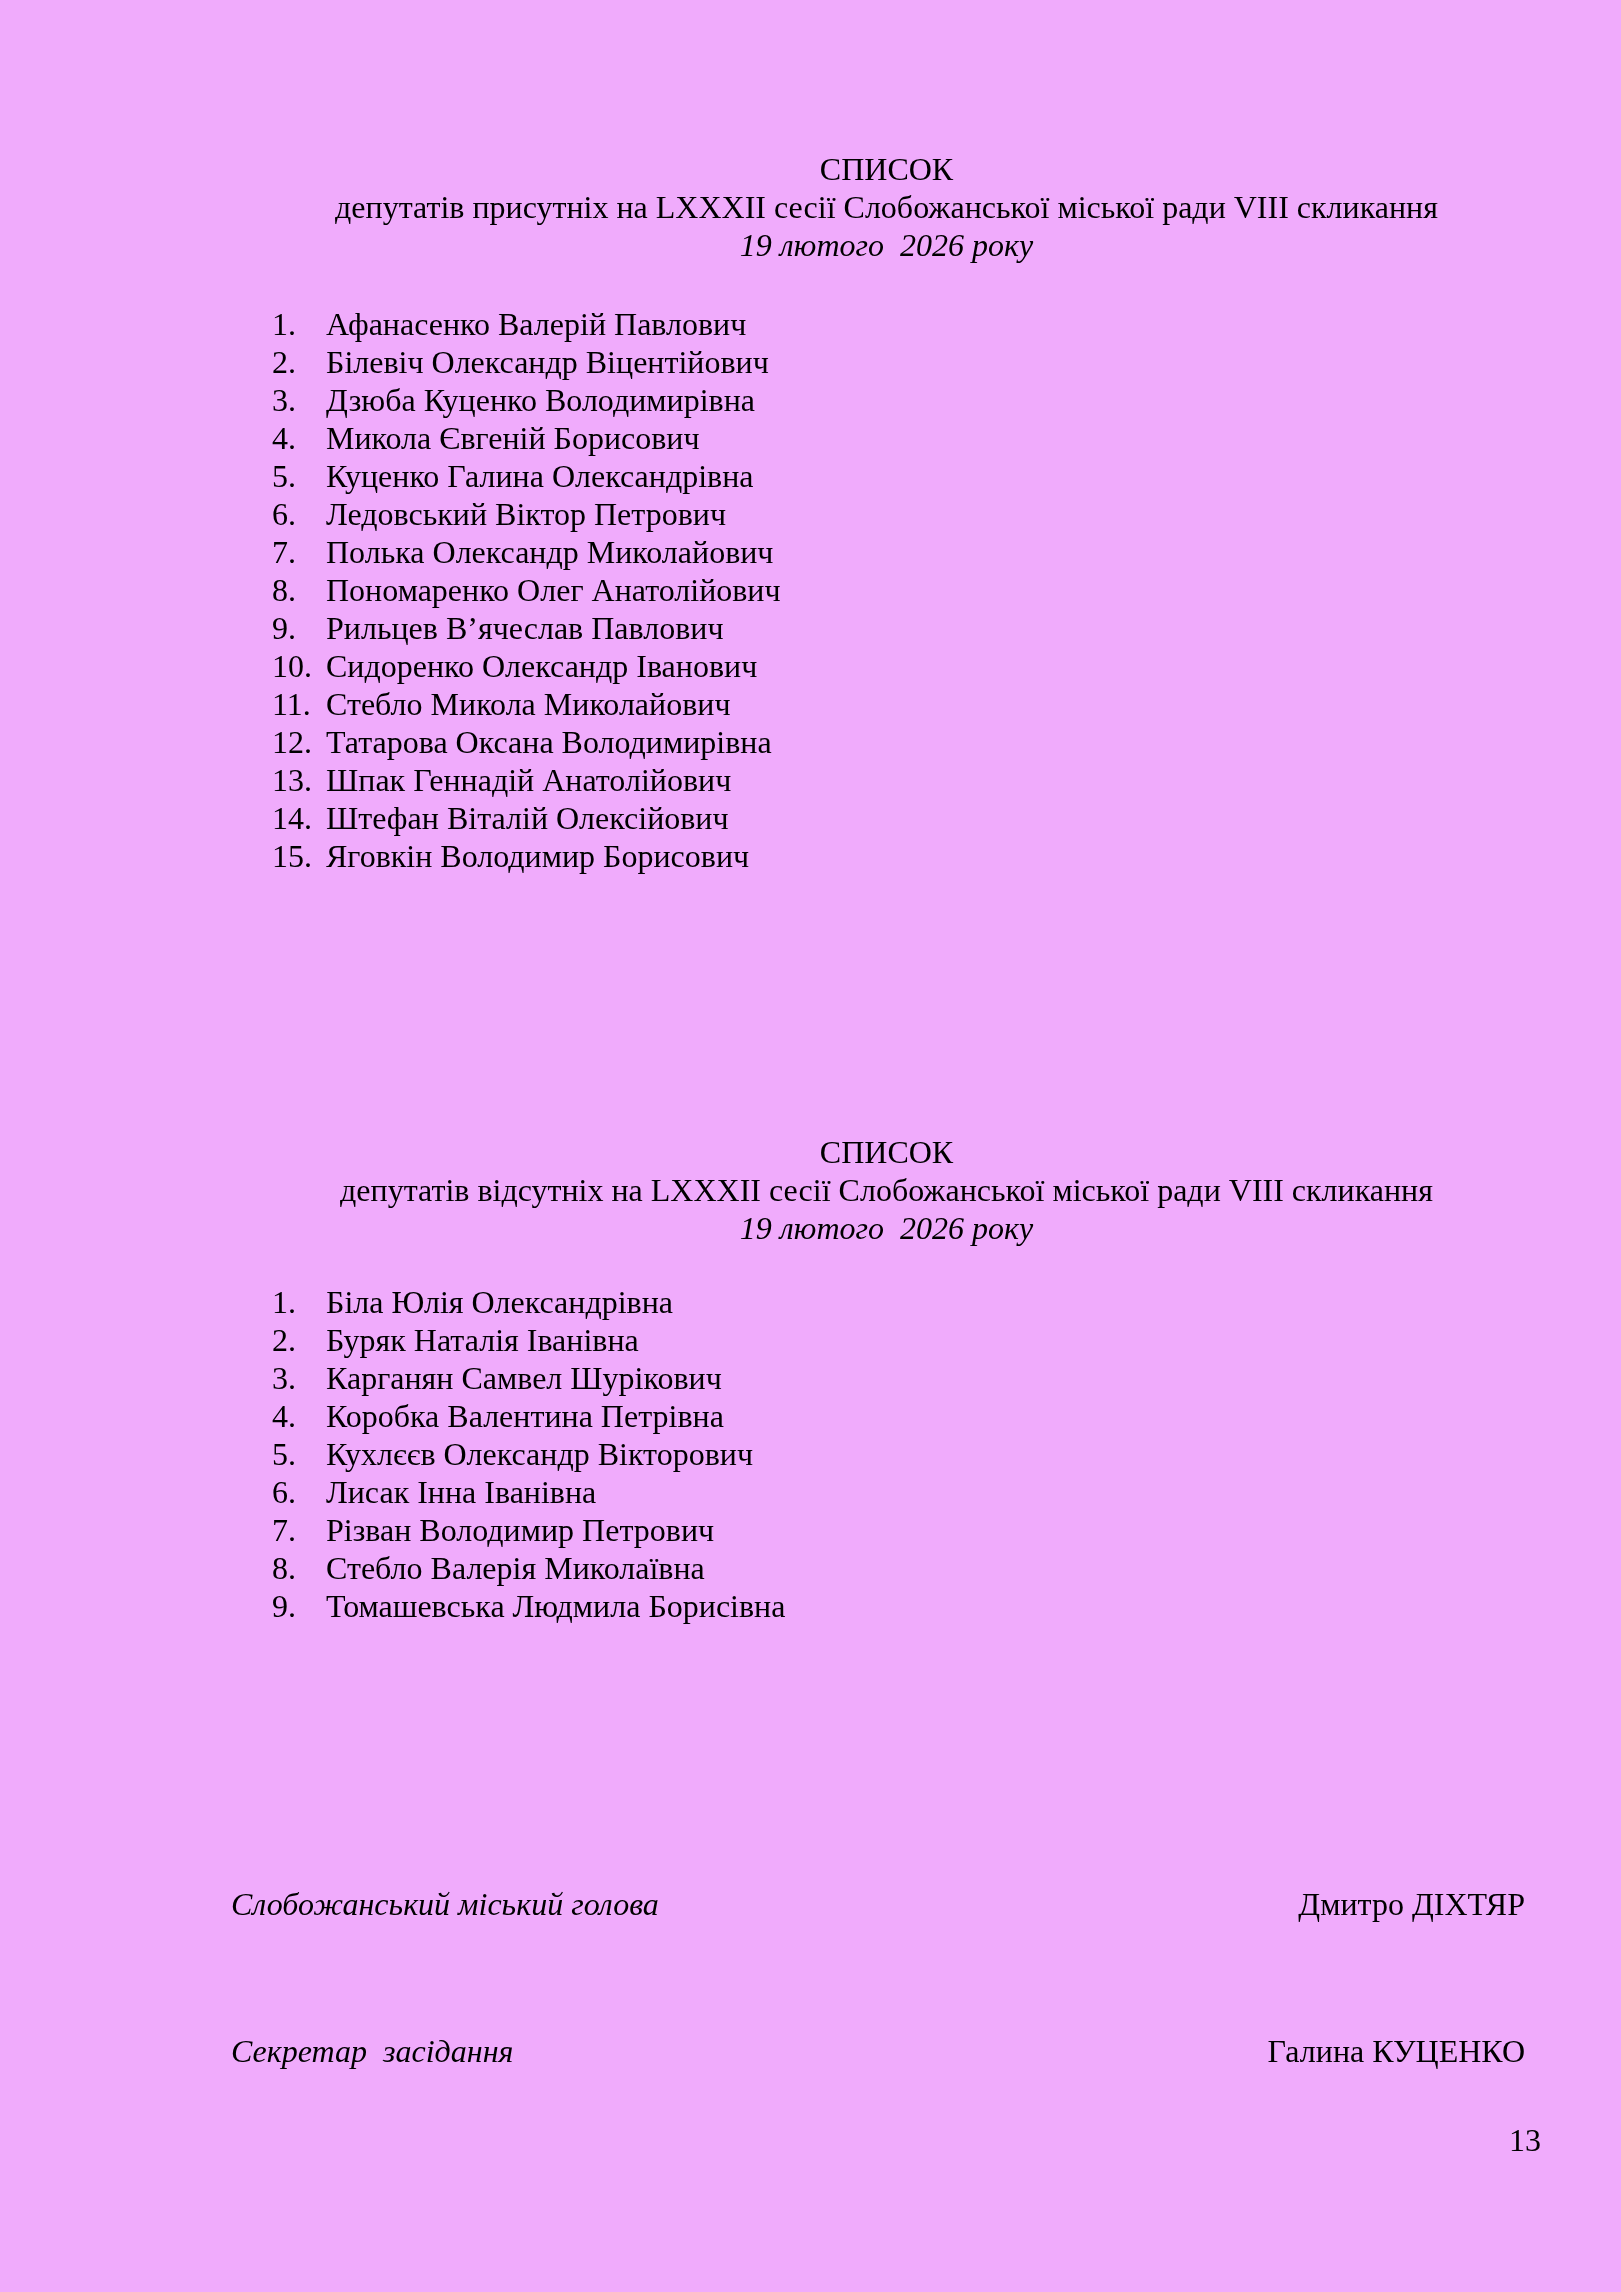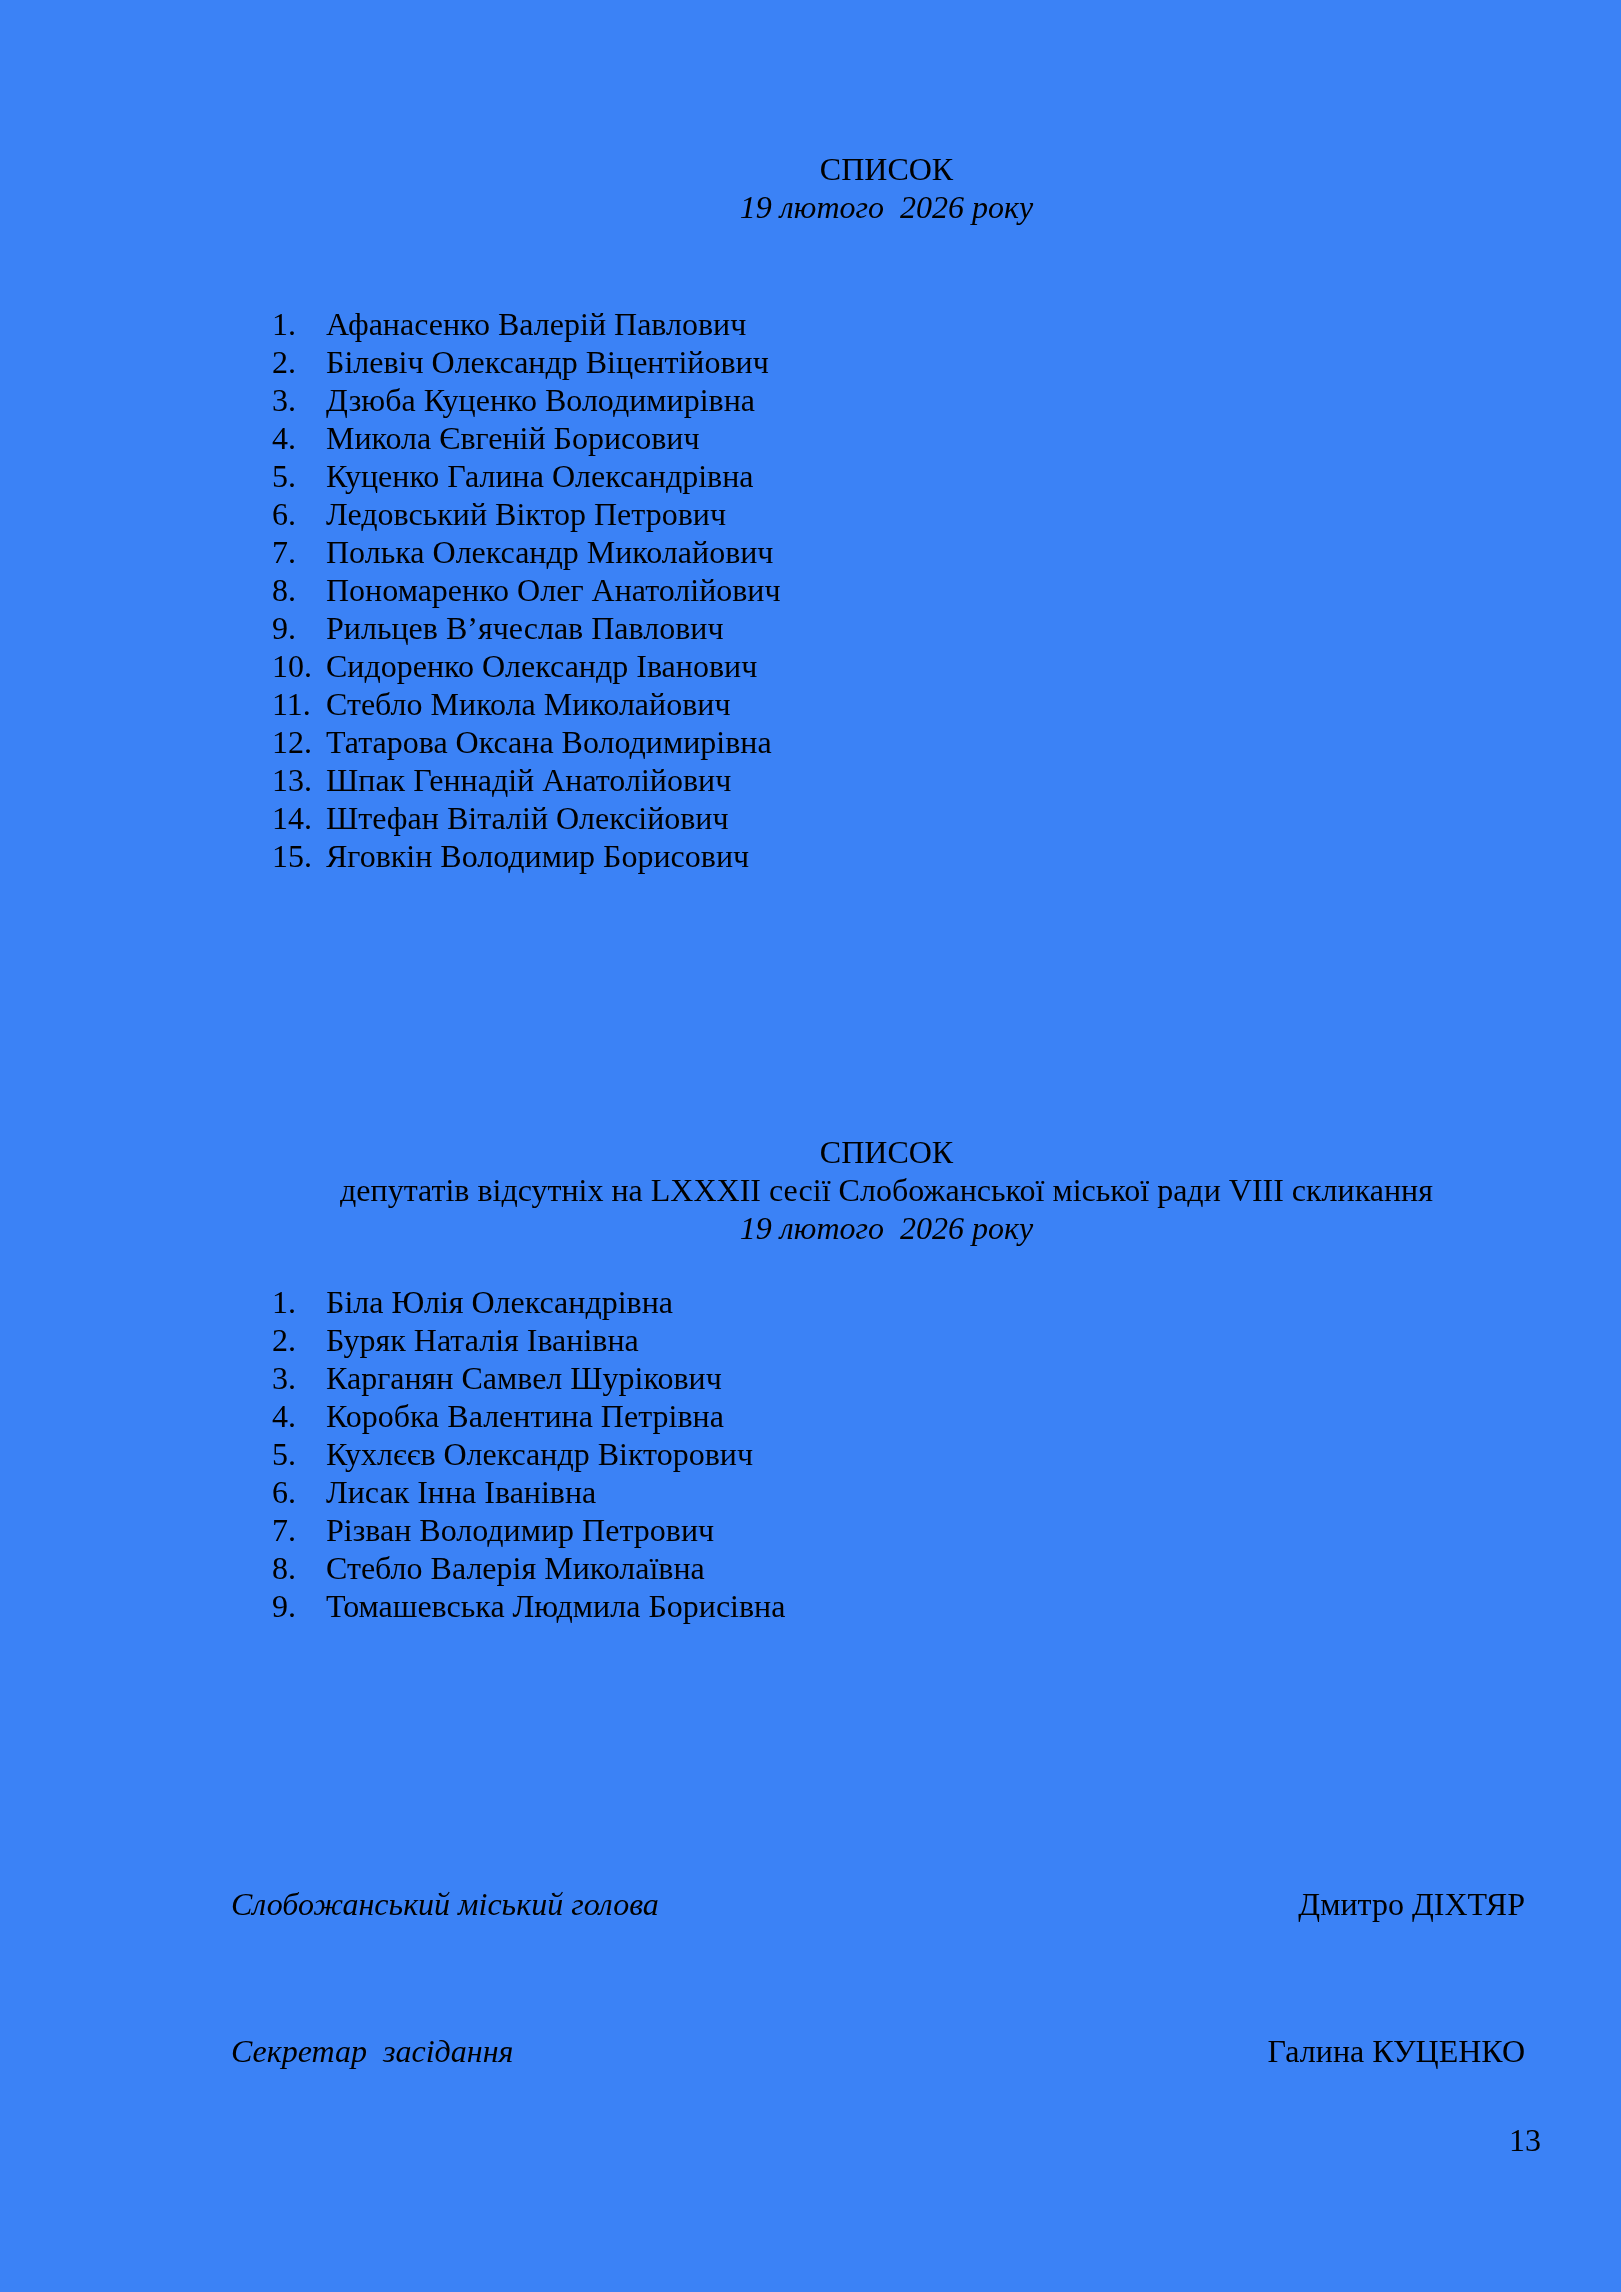--- a/index.html
+++ b/index.html
@@ -1,20 +1,20 @@
 <!DOCTYPE html>
 <html><head>
 <meta charset="utf-8">
 <style>
   html, body { margin: 0; padding: 0; background: #ffffff; }
   .page {
     position: relative;
     width: 1621px;
     height: 2293px;
-    background: #3b82f6;
+    background: #f0abfc;
     color: #000000;
     font-family: "Liberation Serif", "DejaVu Serif", serif;
     font-size: 32px;
     line-height: 38px;
     overflow: hidden;
   }
   .abs { position: absolute; }
   .section-header {
     left: 231px;
     width: 1311px;
@@ -46,20 +46,21 @@
   }
   .keep-spaces { white-space: pre-wrap; font-style: italic; }
 </style>
 </head>
 <body>
 
 <div class="page">
 
   <div class="abs section-header header-present">
     <div>СПИСОК</div>
+    <div>депутатів присутніх на LXXXII сесії Слобожанської міської ради VIII скликання</div>
     <div class="keep-spaces">19 лютого  2026 року</div>
   </div>
 
   <div class="abs deputy-list list-present">
       <div class="deputy-row">
       <span class="deputy-num">1.</span>
       <span class="deputy-name">Афанасенко Валерій Павлович</span>
     </div>
       <div class="deputy-row">
       <span class="deputy-num">2.</span>

